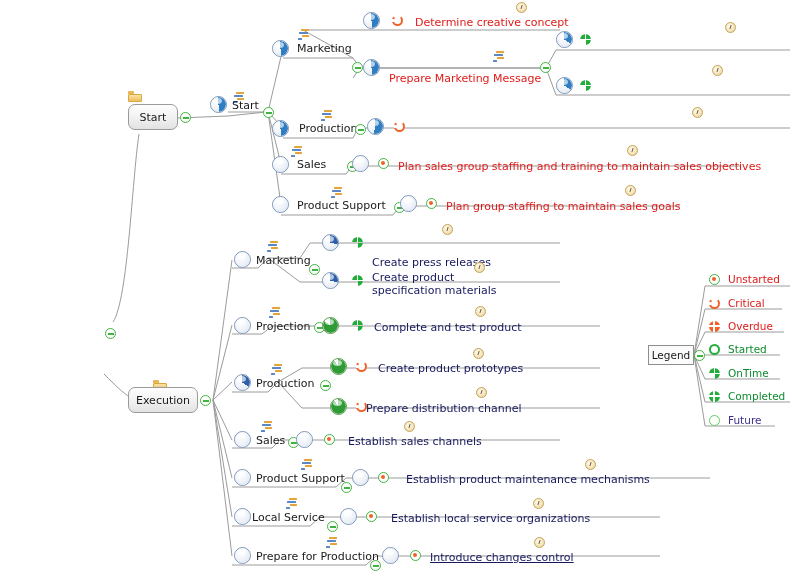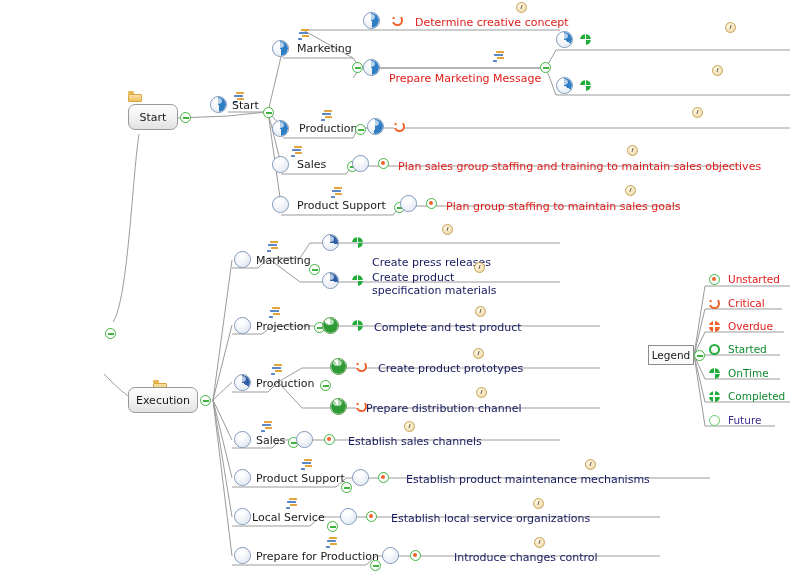--- a/index.html
+++ b/index.html
@@ -518,21 +518,21 @@
     </div>
   <div class="lbl" style="left:256px;top:550px;">Prepare for Production</div>
   <div class="minus" style="left:370px;top:560px;"></div>
 
   <div class="pie" style="left:382px;top:547px;">
     <div class="emptybg"></div>
       <div class="gloss"></div>
     </div>
   <div class="mk unstarted" style="left:410px;top:550px;"></div>
   <div class="clock" style="left:534px;top:537px;"></div>
-  <div class="lbl c-navy" style="left:454px;top:551px;">Introduce changes control</div>
+  <div class="lbl c-navy" style="left:430px;top:551px;text-decoration:underline;">Introduce changes control</div>
 
   <div class="legendbox" style="left:648px;top:345px;width:46px;height:20px;">
     <span>Legend</span>
   </div>
   <div class="minus" style="left:694px;top:350px;"></div>
 
   <div class="mk unstarted" style="left:709px;top:274px;"></div>
   <div class="legend-row c-red" style="left:728px;top:273px;">Unstarted</div>
 
   <div class="mk critical" style="left:709px;top:298px;"></div>

